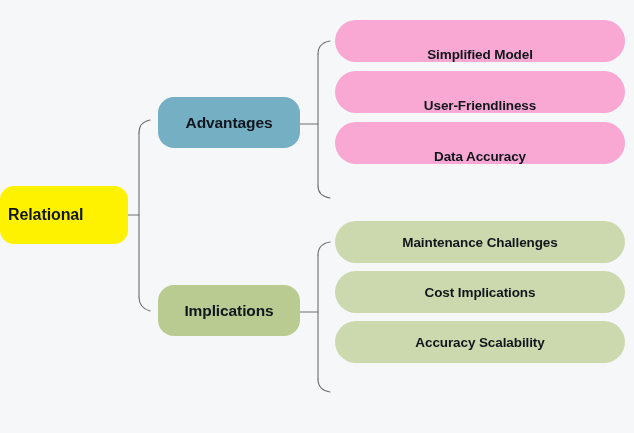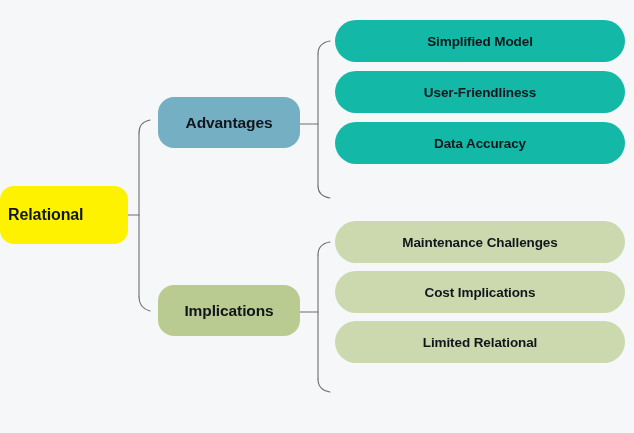--- a/index.html
+++ b/index.html
@@ -68,21 +68,21 @@
     background: #bacb92;
   }
   
   .node-leaf {
     left: 335px;
     width: 290px;
     height: 42px;
     border-radius: 21px;
     font-size: 13.5px;
   }
-  .leaf-blue { background: #14b8a6; }
+  .leaf-blue { background: #f9a8d4; align-items: flex-end; }
   .leaf-green { background: #ccd8ad; }
 </style>
 </head>
 <body>
 
 <div id="canvas">
 
   <svg class="connectors" viewBox="0 0 634 433" width="634" height="433">
     <g fill="none" stroke="#6f6f6f" stroke-width="1.1" stroke-linecap="round">
 
@@ -128,16 +128,16 @@
     <span>User-Friendliness</span>
   </div>
 
   <div class="node node-leaf leaf-green" style="top:221px;">
     <span>Maintenance Challenges</span>
   </div>
   <div class="node node-leaf leaf-green" style="top:271px;text-align:right;">
     <span>Cost Implications</span>
   </div>
   <div class="node node-leaf leaf-green" style="top:321px;">
-    <span>Limited Relational</span>
+    <span>Accuracy Scalability</span>
   </div>
 
 </div>
 
 </body></html>

